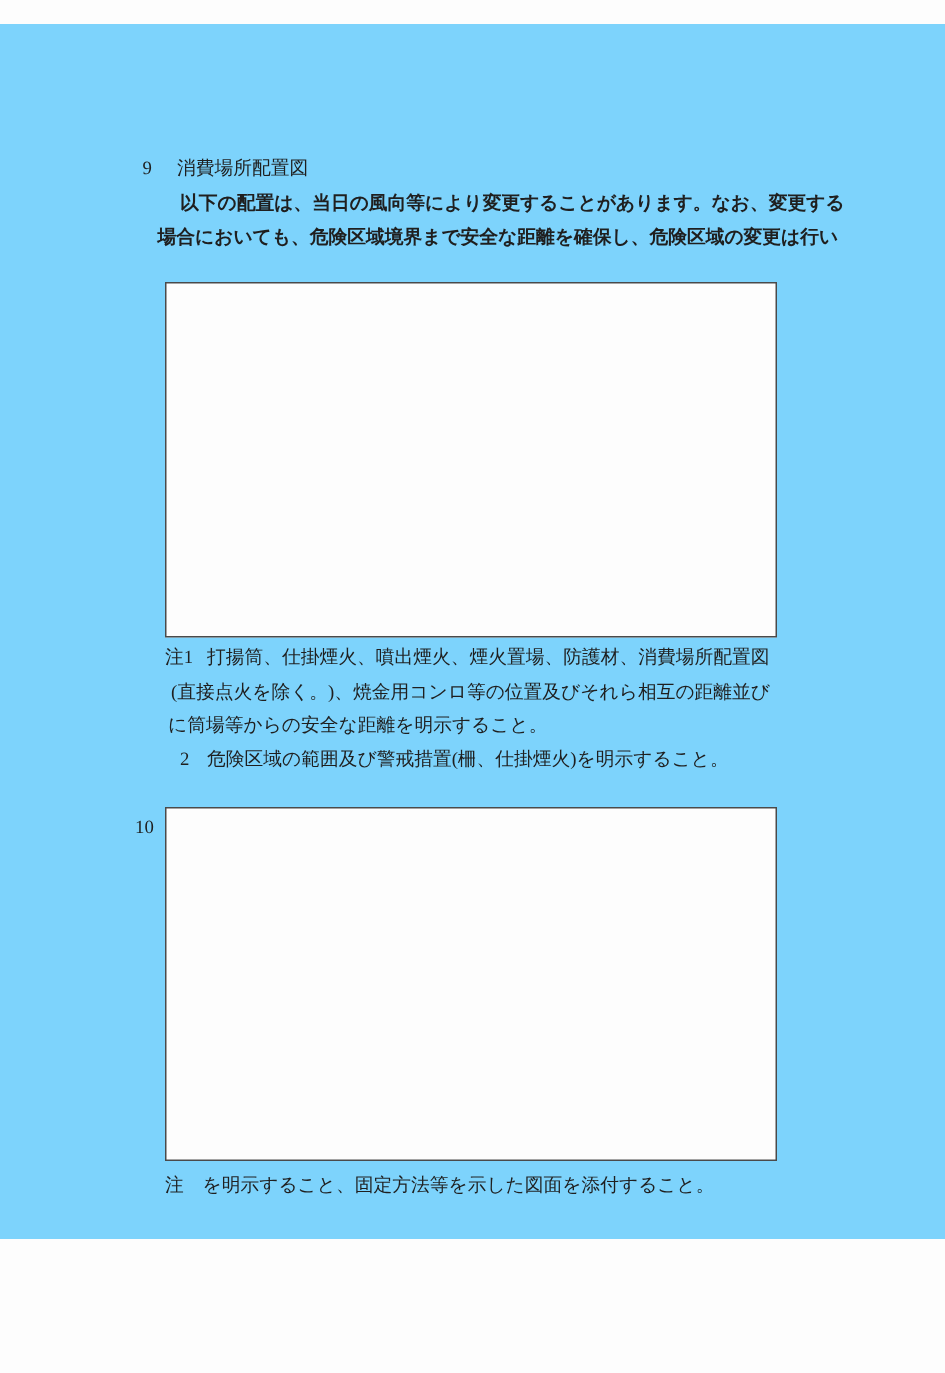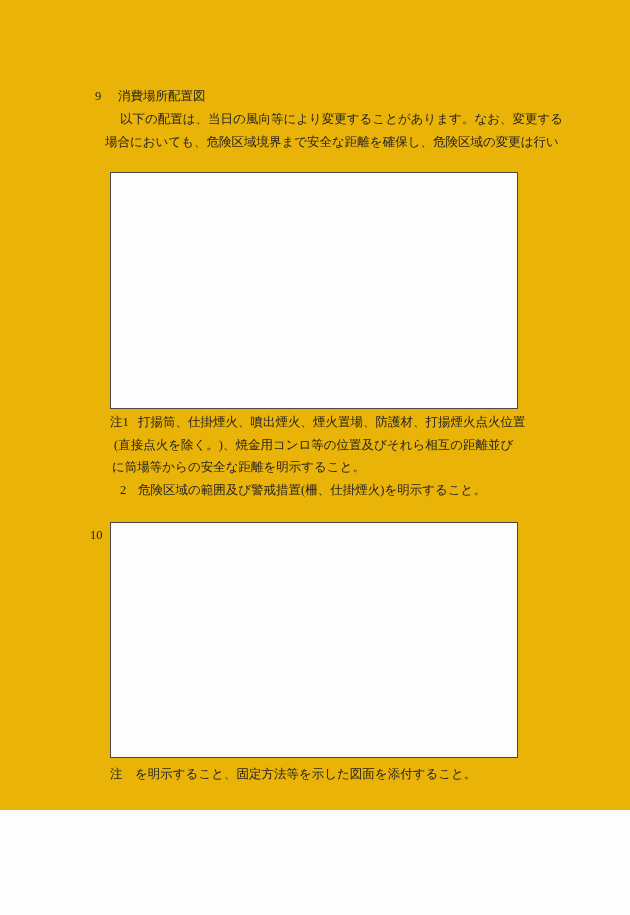--- a/index.html
+++ b/index.html
@@ -1,40 +1,41 @@
 <!DOCTYPE html>
 <html><head>
 <meta charset="utf-8">
 <style>
   html, body { margin: 0; padding: 0; }
   body { background: #fdfdfd; }
   .page {
     position: relative;
     width: 630px;
     height: 810px;
-    background: #eab308;
+    background: #7dd3fc;
     color: #1f1f1f;
     font-family: "Liberation Serif", "DejaVu Serif", serif;
     font-size: 12.5px;
     line-height: 22.5px;
     overflow: hidden;
+    margin-top: 16px;
   }
   .heading { position: absolute; white-space: nowrap; }
   .s9  { top: 85px;  left: 95px; }
   .s10 { top: 524px; left: 90px; }
   .num { display: inline-block; }
   .n9  { width: 23px; }
   .n10 { width: 28px; }
   .para {
     position: absolute;
     top: 108px;
     left: 105px;
     width: 440px;
   }
-  .pline { white-space: nowrap; }
+  .pline { white-space: nowrap; font-weight: bold; }
   .pline.indent { text-indent: 15px; }
   .box {
     position: absolute;
     left: 110px;
     width: 408px;
     border: 1px solid #4a4a4a;
     background: #fdfdfd;
     box-sizing: border-box;
   }
   .box1 { top: 172px; height: 237px; }
@@ -67,21 +68,21 @@
 
   <div class="para">
     <div class="pline indent">以下の配置は、当日の風向等により変更することがあります。なお、変更する</div>
     <div class="pline">場合においても、危険区域境界まで安全な距離を確保し、危険区域の変更は行い</div>
   </div>
 
   <div class="box box1"></div>
 
   <div class="notes">
     <div class="nline a">
-      <span class="nlabel w28">注1</span><span>打揚筒、仕掛煙火、噴出煙火、煙火置場、防護材、打揚煙火点火位置</span>
+      <span class="nlabel w28">注1</span><span>打揚筒、仕掛煙火、噴出煙火、煙火置場、防護材、消費場所配置図</span>
     </div>
     <div class="nline b">(直接点火を除く。)、焼金用コンロ等の位置及びそれら相互の距離並び</div>
     <div class="nline c">に筒場等からの安全な距離を明示すること。</div>
     <div class="nline d">
       <span class="nlabel w18">2</span><span>危険区域の範囲及び警戒措置(柵、仕掛煙火)を明示すること。</span>
     </div>
   </div>
 
   <div class="heading s10">
     <span class="num n10">10</span><span class="htitle">仕掛煙火の明細</span>

